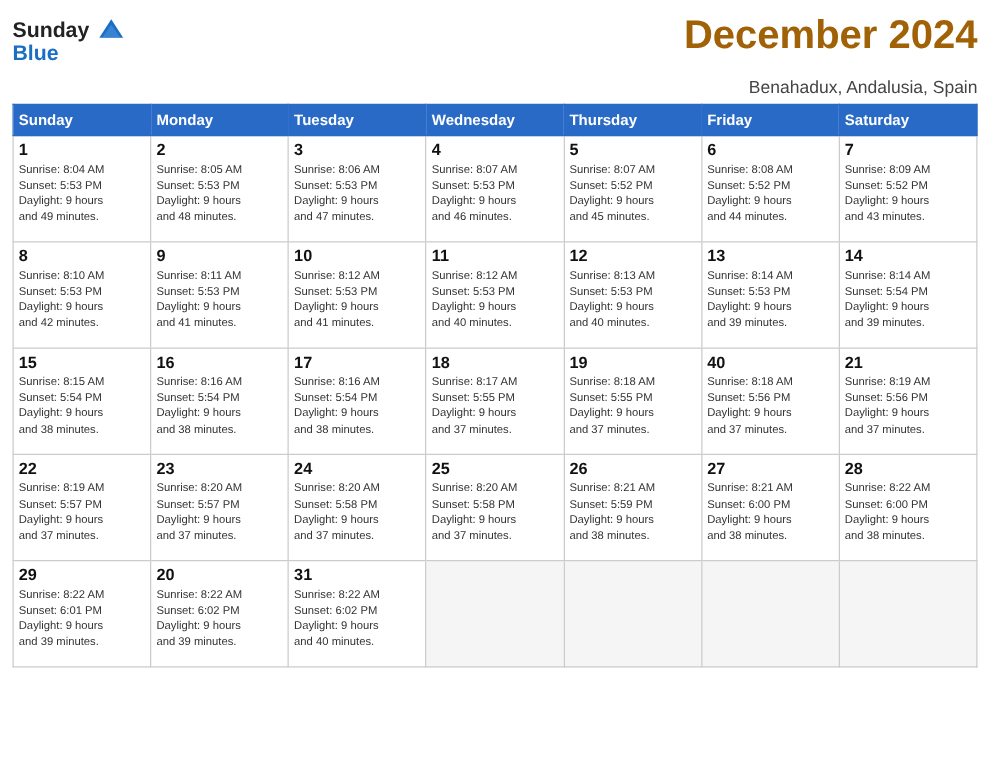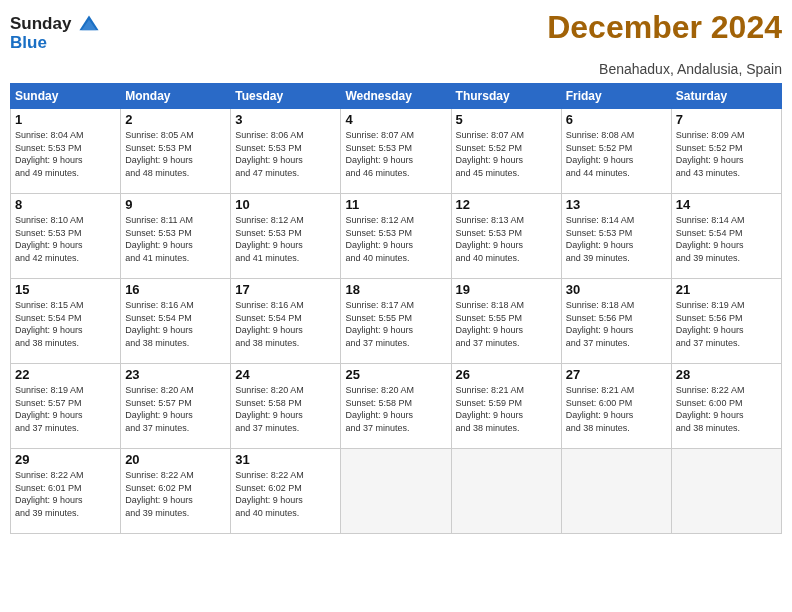--- a/index.html
+++ b/index.html
@@ -197,21 +197,21 @@
           </td>
           <td>
             <span class="day-num">18</span>
             <div class="cell-text">Sunrise: 8:17 AM<br>Sunset: 5:55 PM<br>Daylight: 9 hours<br>and 37 minutes.</div>
           </td>
           <td>
             <span class="day-num">19</span>
             <div class="cell-text">Sunrise: 8:18 AM<br>Sunset: 5:55 PM<br>Daylight: 9 hours<br>and 37 minutes.</div>
           </td>
           <td>
-            <span class="day-num">30</span>
+            <span class="day-num">40</span>
             <div class="cell-text">Sunrise: 8:18 AM<br>Sunset: 5:56 PM<br>Daylight: 9 hours<br>and 37 minutes.</div>
           </td>
           <td>
             <span class="day-num">21</span>
             <div class="cell-text">Sunrise: 8:19 AM<br>Sunset: 5:56 PM<br>Daylight: 9 hours<br>and 37 minutes.</div>
           </td>
         </tr>
         <tr>
           <td>
             <span class="day-num">22</span>

